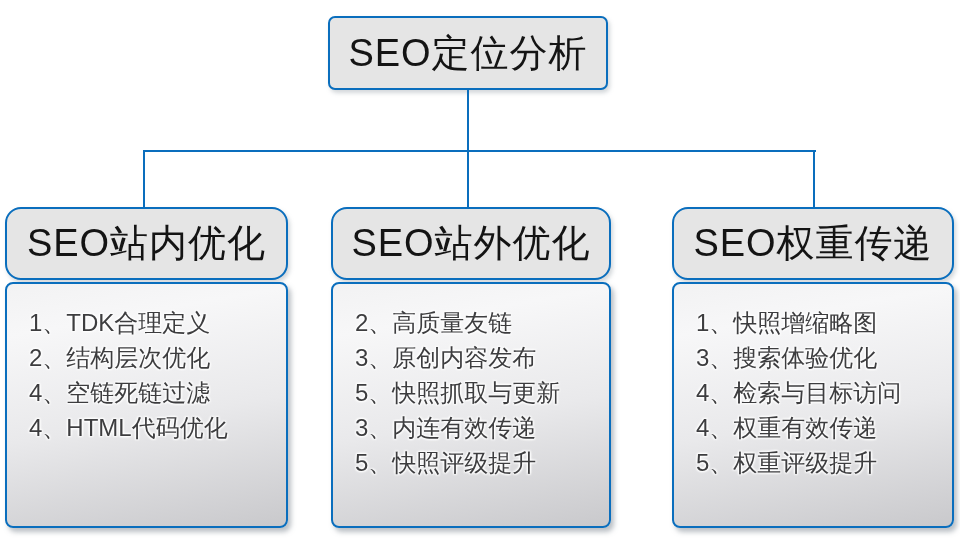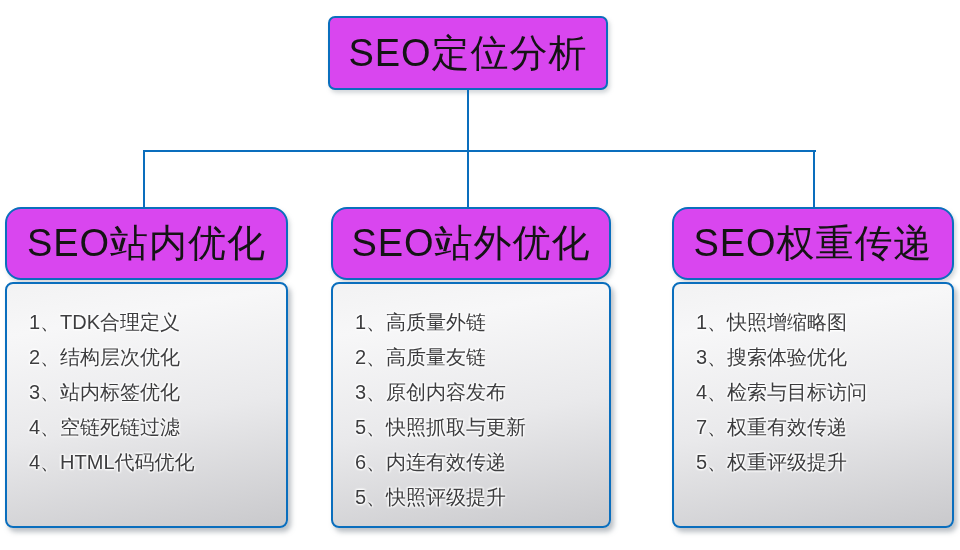--- a/index.html
+++ b/index.html
@@ -17,21 +17,21 @@
   }
   
   .line {
     position: absolute;
     background: #0a6ebd;
   }
   
   .node-box {
     position: absolute;
     box-sizing: border-box;
-    background: #d946ef;
+    background: #e5e5e5;
     border: 2px solid #0a6ebd;
     border-radius: 7px;
     display: flex;
     align-items: center;
     justify-content: center;
     font-size: 38px;
     color: #141414;
     letter-spacing: 1px;
     white-space: nowrap;
     box-shadow: 2px 3px 4px rgba(130,140,150,0.35);
@@ -66,21 +66,21 @@
     height: 246px;
     border: 2px solid #0a6ebd;
     border-radius: 8px;
     background: linear-gradient(170deg, #f2f2f3 0%, #f7f7f8 18%, #e9e9eb 55%, #c9c9cc 100%);
     box-shadow: 3px 4px 5px rgba(120,130,140,0.5);
     padding: 21px 10px 0 22px;
   }
   .list-item {
     height: 35px;
     line-height: 35px;
-    font-size: 20px;
+    font-size: 24px;
     color: #3d3d3f;
     white-space: nowrap;
     text-shadow: 1px 1px 2px #ffffff, -1px -1px 2px #ffffff,
                  1px -1px 2px #ffffff, -1px 1px 2px #ffffff;
   }
 </style>
 </head>
 <body>
 
 <div class="stage">
@@ -95,46 +95,44 @@
   <div class="line" style="left:467px; top:150px; width:2px;  height:58px;"></div>
   <div class="line" style="left:813px; top:150px; width:2px;  height:58px;"></div>
 
   <div class="column col-1">
     <div class="node-box branch-header">
       <span>SEO站内优化</span>
     </div>
     <div class="branch-list">
       <div class="list-item">1、TDK合理定义</div>
       <div class="list-item">2、结构层次优化</div>
-      <div class="list-item">3、站内标签优化</div>
       <div class="list-item">4、空链死链过滤</div>
       <div class="list-item">4、HTML代码优化</div>
     </div>
   </div>
 
   <div class="column col-2">
     <div class="node-box branch-header">
       <span>SEO站外优化</span>
     </div>
     <div class="branch-list">
-      <div class="list-item">1、高质量外链</div>
       <div class="list-item">2、高质量友链</div>
       <div class="list-item">3、原创内容发布</div>
       <div class="list-item">5、快照抓取与更新</div>
-      <div class="list-item">6、内连有效传递</div>
+      <div class="list-item">3、内连有效传递</div>
       <div class="list-item">5、快照评级提升</div>
     </div>
   </div>
 
   <div class="column col-3">
     <div class="node-box branch-header">
       <span>SEO权重传递</span>
     </div>
     <div class="branch-list">
       <div class="list-item">1、快照增缩略图</div>
       <div class="list-item">3、搜索体验优化</div>
       <div class="list-item">4、检索与目标访问</div>
-      <div class="list-item">7、权重有效传递</div>
+      <div class="list-item">4、权重有效传递</div>
       <div class="list-item">5、权重评级提升</div>
     </div>
   </div>
 
 </div>
 
 </body></html>

